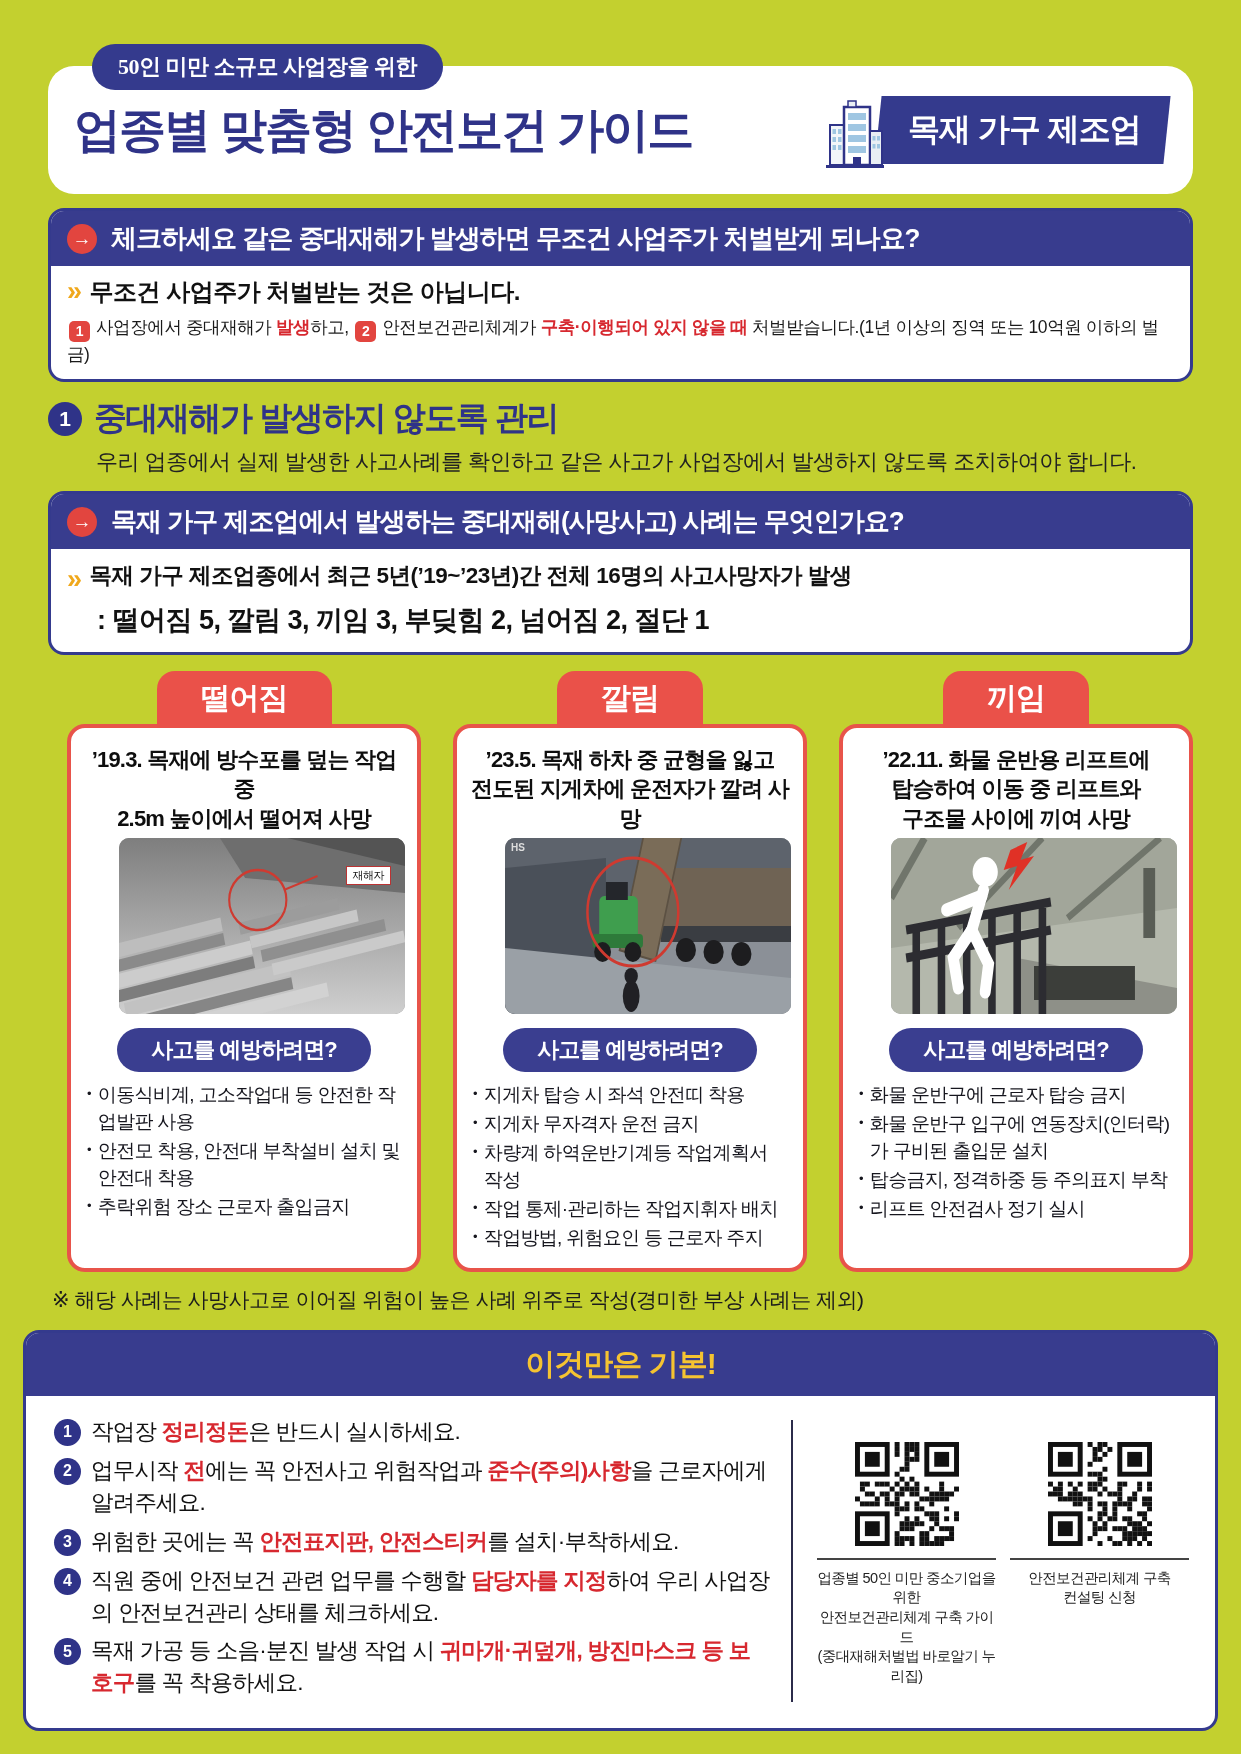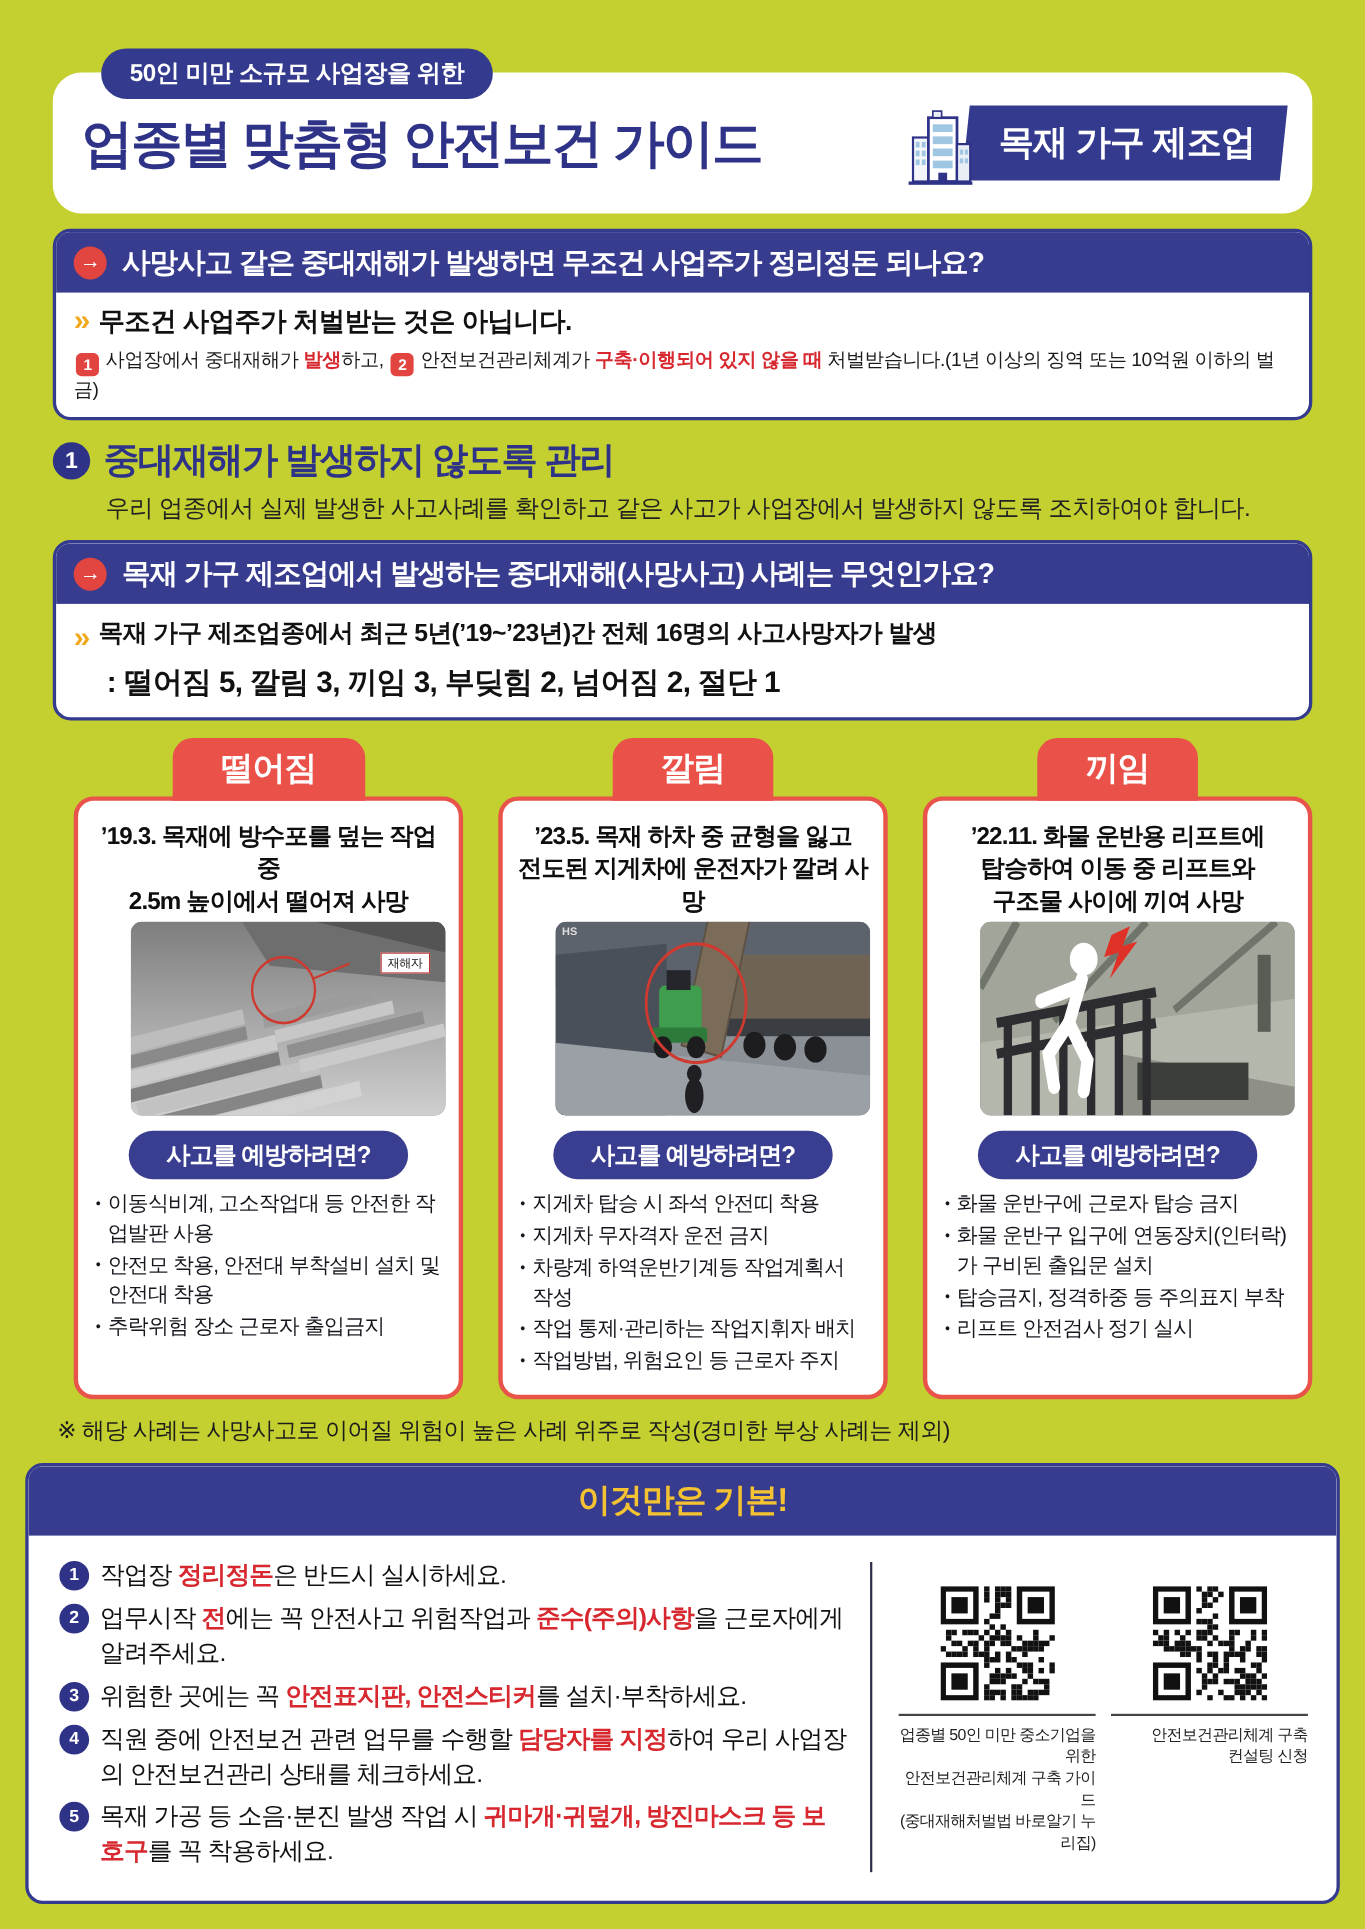--- a/index.html
+++ b/index.html
@@ -3,21 +3,21 @@
 <meta charset="utf-8">
 <style>
   html,body{margin:0;padding:0;background:#9aa32a;}
   .page{position:relative;width:1241px;height:1754px;margin:0 auto;background:#c3d02f;
         font-family:"Liberation Sans","DejaVu Sans",sans-serif;overflow:hidden;}
 
   
   .header-wrap{position:relative;margin:66px 48px 0;background:#fff;border-radius:26px;height:128px;
                display:flex;align-items:center;padding:0 26px;box-sizing:border-box;}
   .top-pill{position:absolute;top:-22px;left:44px;background:#343a8d;color:#fff;font-weight:bold;
-            font-size:22px;padding:8px 26px;border-radius:24px;letter-spacing:-0.5px;}
+            font-size:22px;padding:8px 26px;border-radius:24px;letter-spacing:-0.5px;font-family:Liberation Serif, serif;}
   .main-title{color:#2f3388;font-size:47px;font-weight:bold;letter-spacing:-2px;white-space:nowrap;flex:1;}
   .building{width:62px;height:70px;margin:8px 0 0 6px;flex:none;position:relative;z-index:2;}
   .ribbon{background:#343a8d;transform:skewX(-6deg);margin-left:-8px;padding:12px 26px 12px 30px;flex:none;}
   .ribbon span{display:inline-block;transform:skewX(6deg);color:#fff;font-size:32px;font-weight:bold;letter-spacing:-1px;white-space:nowrap;}
 
   
   .qbox{margin:14px 48px 0;border:3px solid #343a8d;border-radius:16px;background:#fff;overflow:hidden;}
   .qbar{background:#383c8e;display:flex;align-items:center;gap:14px;padding:10px 16px;}
   .q-icon{width:30px;height:30px;border-radius:50%;background:#e2453f;color:#fff;font-weight:bold;
           font-size:19px;display:flex;align-items:center;justify-content:center;flex:none;}
@@ -68,21 +68,21 @@
   .basics-bar{background:#383c8e;text-align:center;padding:11px 0;}
   .basics-title{color:#f5c331;font-size:30px;font-weight:bold;letter-spacing:-1px;}
   .basics-content{display:flex;padding:20px 26px 22px 28px;}
   .basics-list{flex:1;min-width:0;}
   .basic-item{display:flex;gap:10px;margin-bottom:7px;}
   .num-circle{flex:none;width:27px;height:27px;border-radius:50%;background:#2f3388;color:#fff;font-size:16px;
               font-weight:bold;display:flex;align-items:center;justify-content:center;margin-top:3px;}
   .basic-text{font-size:22.5px;color:#111;letter-spacing:-0.8px;line-height:1.42;}
   .basics-divider{width:2px;background:#2b2b4a;margin:4px 24px 4px 20px;flex:none;}
   .qr-zone{width:372px;flex:none;display:flex;gap:14px;align-items:flex-start;padding-top:26px;}
-  .qr-block{flex:1;text-align:right;}
+  .qr-block{flex:1;text-align:center;}
   .qr-img{width:104px;height:104px;margin:0 auto;}
   .qr-caption{margin-top:12px;border-top:2px solid #444;padding-top:9px;font-size:14.5px;color:#222;
               letter-spacing:-0.6px;line-height:1.35;}
 
   
   .slogan{margin:20px 48px 0;font-size:27px;font-weight:bold;color:#17172f;letter-spacing:-1.4px;white-space:nowrap;}
 </style>
 </head>
 <body>
 
@@ -116,21 +116,21 @@
       </svg>
     </div>
     <div class="ribbon">
       <span>목재 가구 제조업</span>
     </div>
   </div>
 
   <div class="qbox">
     <div class="qbar">
       <span class="q-icon">→</span>
-      <span class="q-text">사망사고 같은 중대재해가 발생하면 무조건 사업주가 정리정돈 되나요?</span>
+      <span class="q-text">체크하세요 같은 중대재해가 발생하면 무조건 사업주가 처벌받게 되나요?</span>
     </div>
     <div class="qbody">
       <div class="answer-line">
         <span class="marker">»</span>
         <span>무조건 사업주가 처벌받는 것은 아닙니다.</span>
       </div>
       <div class="detail-line"><span class="sq-badge">1</span><span>사업장에서 중대재해가 </span><span class="hl">발생</span><span>하고, </span><span class="sq-badge">2</span><span>안전보건관리체계가 </span><span class="hl">구축·이행되어 있지 않을 때</span><span> 처벌받습니다.(1년 이상의 징역 또는 10억원 이하의 벌금)</span></div>
     </div>
   </div>
 

